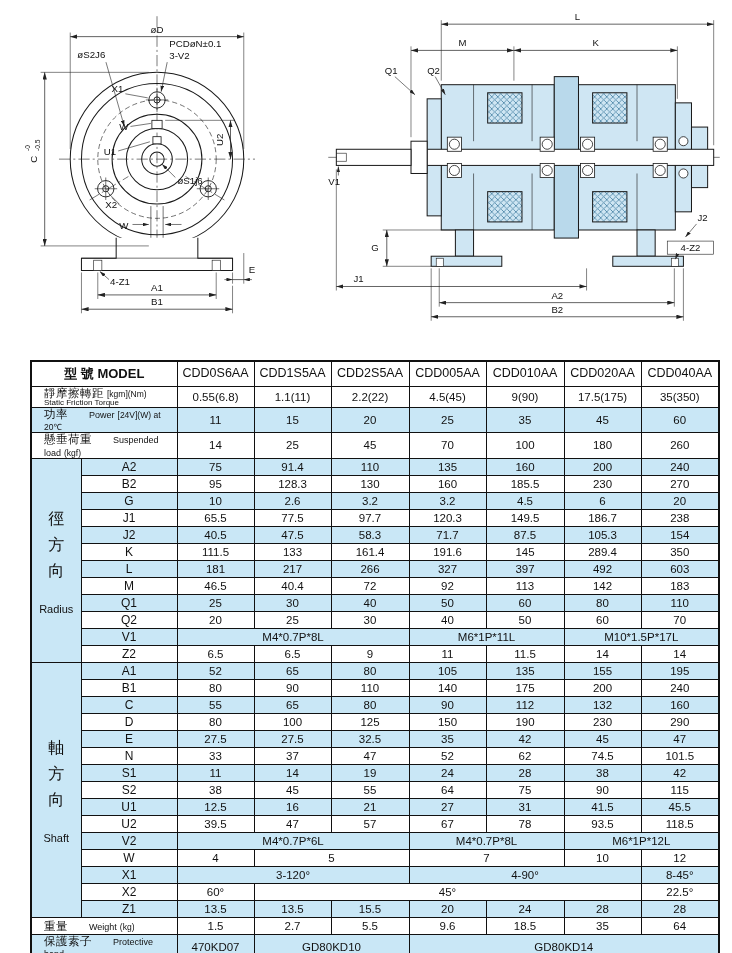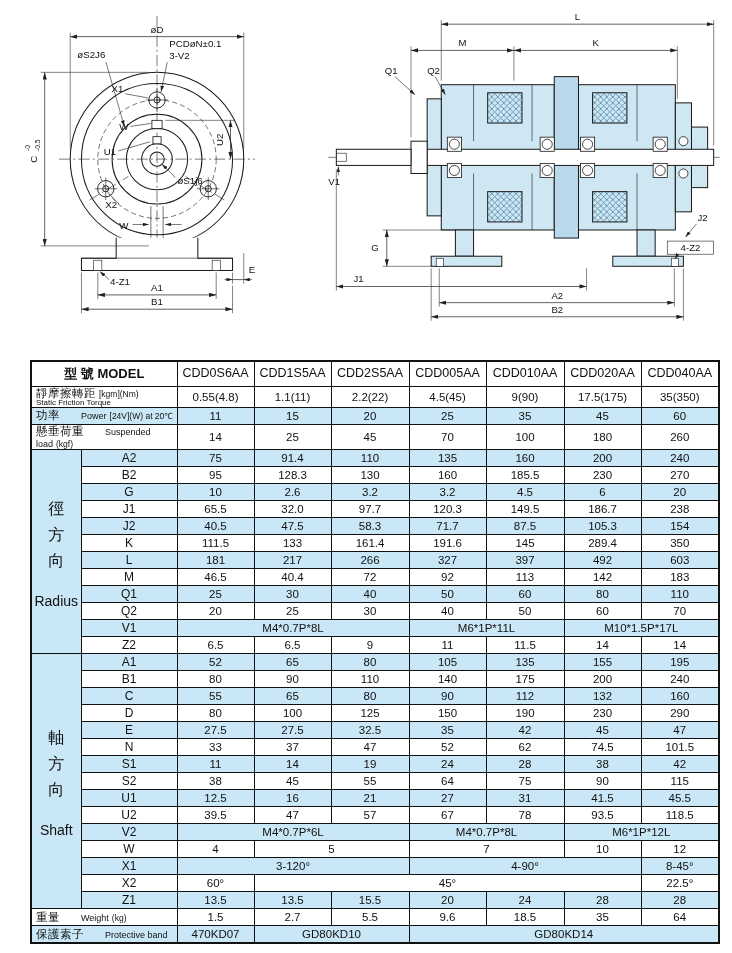--- a/index.html
+++ b/index.html
@@ -33,22 +33,22 @@
   .spec-table th, .spec-table td {
     border:1px solid #111; text-align:center; vertical-align:middle;
     padding:0 2px; height:17px; font-size:11.5px; line-height:1.05;
     background:#fff; overflow:hidden;
   }
   .spec-table thead th { height:25px; font-size:12.5px; font-weight:normal;margin-left:28px; }
   .spec-table thead th.model-title { font-weight:bold; font-size:13px; }
   tr.alt td { background:#c9e7f6; }
   td.grp { background:#fff; width:50px; }
   .grp-zh div { font-size:16px; line-height:26px; }
-  .grp-en { font-size:14px; margin-top:20px; }
-  td.lbl-full { text-align:left; padding-left:4px; }
+  .grp-en { font-size:11px; margin-top:20px; }
+  td.lbl-full { text-align:left; padding-left:12px; }
   .zh { font-size:11.5px; letter-spacing:0.5px; }
   .en { font-size:9px; margin-left:21px; }
   .unit { font-size:8.5px; margin-left:3px; }
   .stack-line2 { font-size:8px; line-height:8px; }
   .stack-line2 .en { font-size:8px; margin-left:0; }
   td.sub { font-size:12px; }
   td.val { font-size:11.5px; }
 </style>
 </head>
 <body>
@@ -326,21 +326,21 @@
         <th>CDD040AA</th>
       </tr>
   </thead>
   <tbody id="spec-tbody">
 
   <tr>
         <td colspan="2" class="lbl-full">
           <div><span class="zh">靜摩擦轉距</span><span class="unit">[kgm](Nm)</span></div>
           <div class="stack-line2"><span class="en">Static Friction Torque</span></div>
         </td>
-        <td class="val">0.55(4.8)</td>
+        <td class="val">0.55(6.8)</td>
         <td class="val">1.1(11)</td>
         <td class="val">2.2(22)</td>
         <td class="val">4.5(45)</td>
         <td class="val">9(90)</td>
         <td class="val">17.5(175)</td>
         <td class="val">35(350)</td>
       </tr>
       <tr class="alt">
         <td colspan="2" class="lbl-full"><span class="zh">功率</span><span class="en">Power</span><span class="unit">[24V](W) at 20℃</span></td>
         <td class="val">11</td>
@@ -395,21 +395,21 @@
         <td class="val">2.6</td>
         <td class="val">3.2</td>
         <td class="val">3.2</td>
         <td class="val">4.5</td>
         <td class="val">6</td>
         <td class="val">20</td>
       </tr>
       <tr>
         <td class="sub">J1</td>
         <td class="val">65.5</td>
-        <td class="val">32.0</td>
+        <td class="val">77.5</td>
         <td class="val">97.7</td>
         <td class="val">120.3</td>
         <td class="val">149.5</td>
         <td class="val">186.7</td>
         <td class="val">238</td>
       </tr>
       <tr class="alt">
         <td class="sub">J2</td>
         <td class="val">40.5</td>
         <td class="val">47.5</td>

